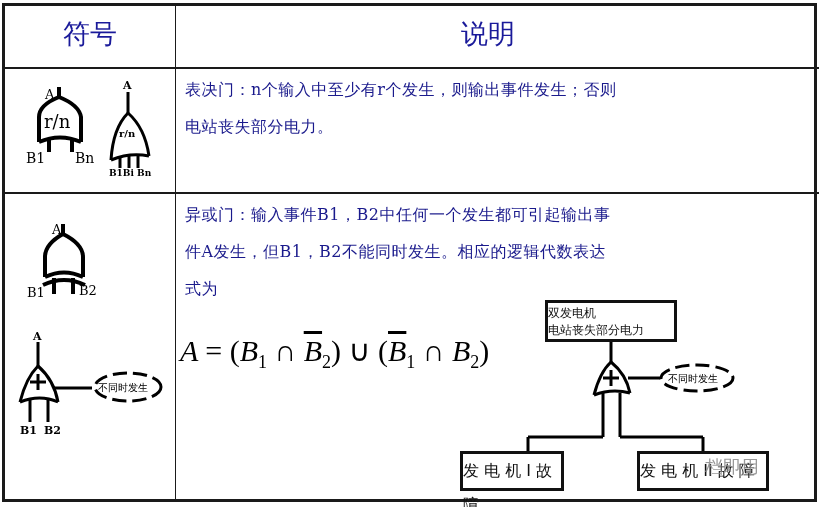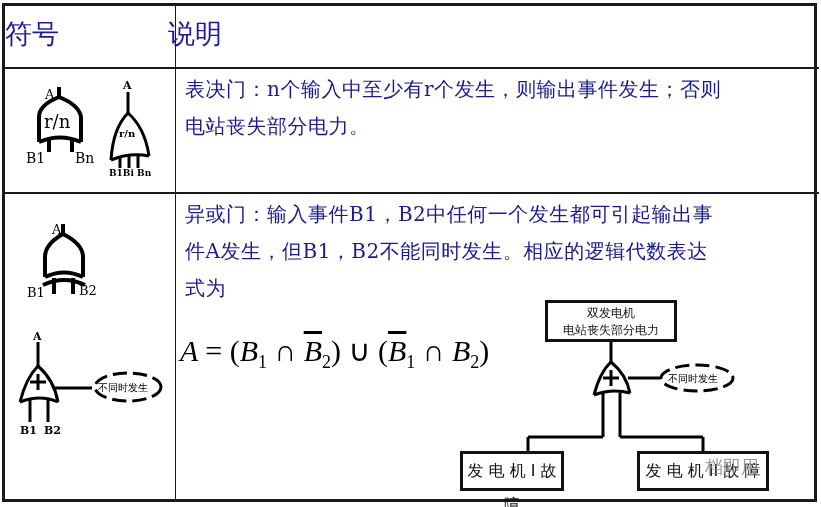--- a/index.html
+++ b/index.html
@@ -1,28 +1,28 @@
 <!DOCTYPE html>
 <html><head>
 <meta charset="utf-8">
 <style>
   html, body { margin: 0; padding: 0; background: #ffffff; }
   body { width: 821px; height: 507px; position: relative; overflow: hidden; font-family: "DejaVu Serif", serif; }
   .frame { position: absolute; left: 2px; top: 3px; width: 815px; height: 499px; border: 3px solid #1a1a1a; box-sizing: border-box; }
   .hline { position: absolute; left: 2px; width: 817px; height: 2px; background: #1a1a1a; }
   .vline { position: absolute; top: 3px; width: 1px; height: 499px; background: #1a1a1a; }
-  .hdr { position: absolute; top: 14px; height: 40px; font-size: 27px; color: #1a1a9a; text-align: left; line-height: 40px; }
-  .desc { position: absolute; left: 185px; font-size: 20px; color: #1a1a8c; line-height: 37px; letter-spacing: 0.5px; }
+  .hdr { position: absolute; top: 14px; height: 40px; font-size: 27px; color: #1a1a9a; text-align: center; line-height: 40px; }
+  .desc { position: absolute; left: 185px; font-size: 16px; color: #1a1a8c; line-height: 37px; letter-spacing: 0.5px; }
   svg { position: absolute; overflow: visible; }
   .lbl { font-family: "DejaVu Serif", serif; }
   .eq { position: absolute; left: 180px; top: 333px; font-family: "Liberation Serif", serif; font-size: 30px; font-style: italic; color: #000; white-space: nowrap; }
   .eq sub { font-size: 18px; font-style: normal; }
   .eq .up { font-style: normal; }
   .ol { text-decoration: overline; }
-  .box { position: absolute; border: 3px solid #111; box-sizing: border-box; background: #fff; font-family: "DejaVu Sans", sans-serif; color: #111; text-align: center; }
+  .box { position: absolute; border: 3px solid #111; box-sizing: border-box; background: #fff; font-family: "DejaVu Sans", sans-serif; color: #111; text-align: left; }
   .wm { position: absolute; left: 705px; top: 455px; font-family: "DejaVu Sans", sans-serif; font-size: 18px; color: #888; opacity: 0.85; }
 </style>
 </head>
 <body>
 
 <div class="frame"></div>
 <div class="vline" style="left:175px"></div>
 <div class="hline" style="top:67px"></div>
 <div class="hline" style="top:192px"></div>
 

